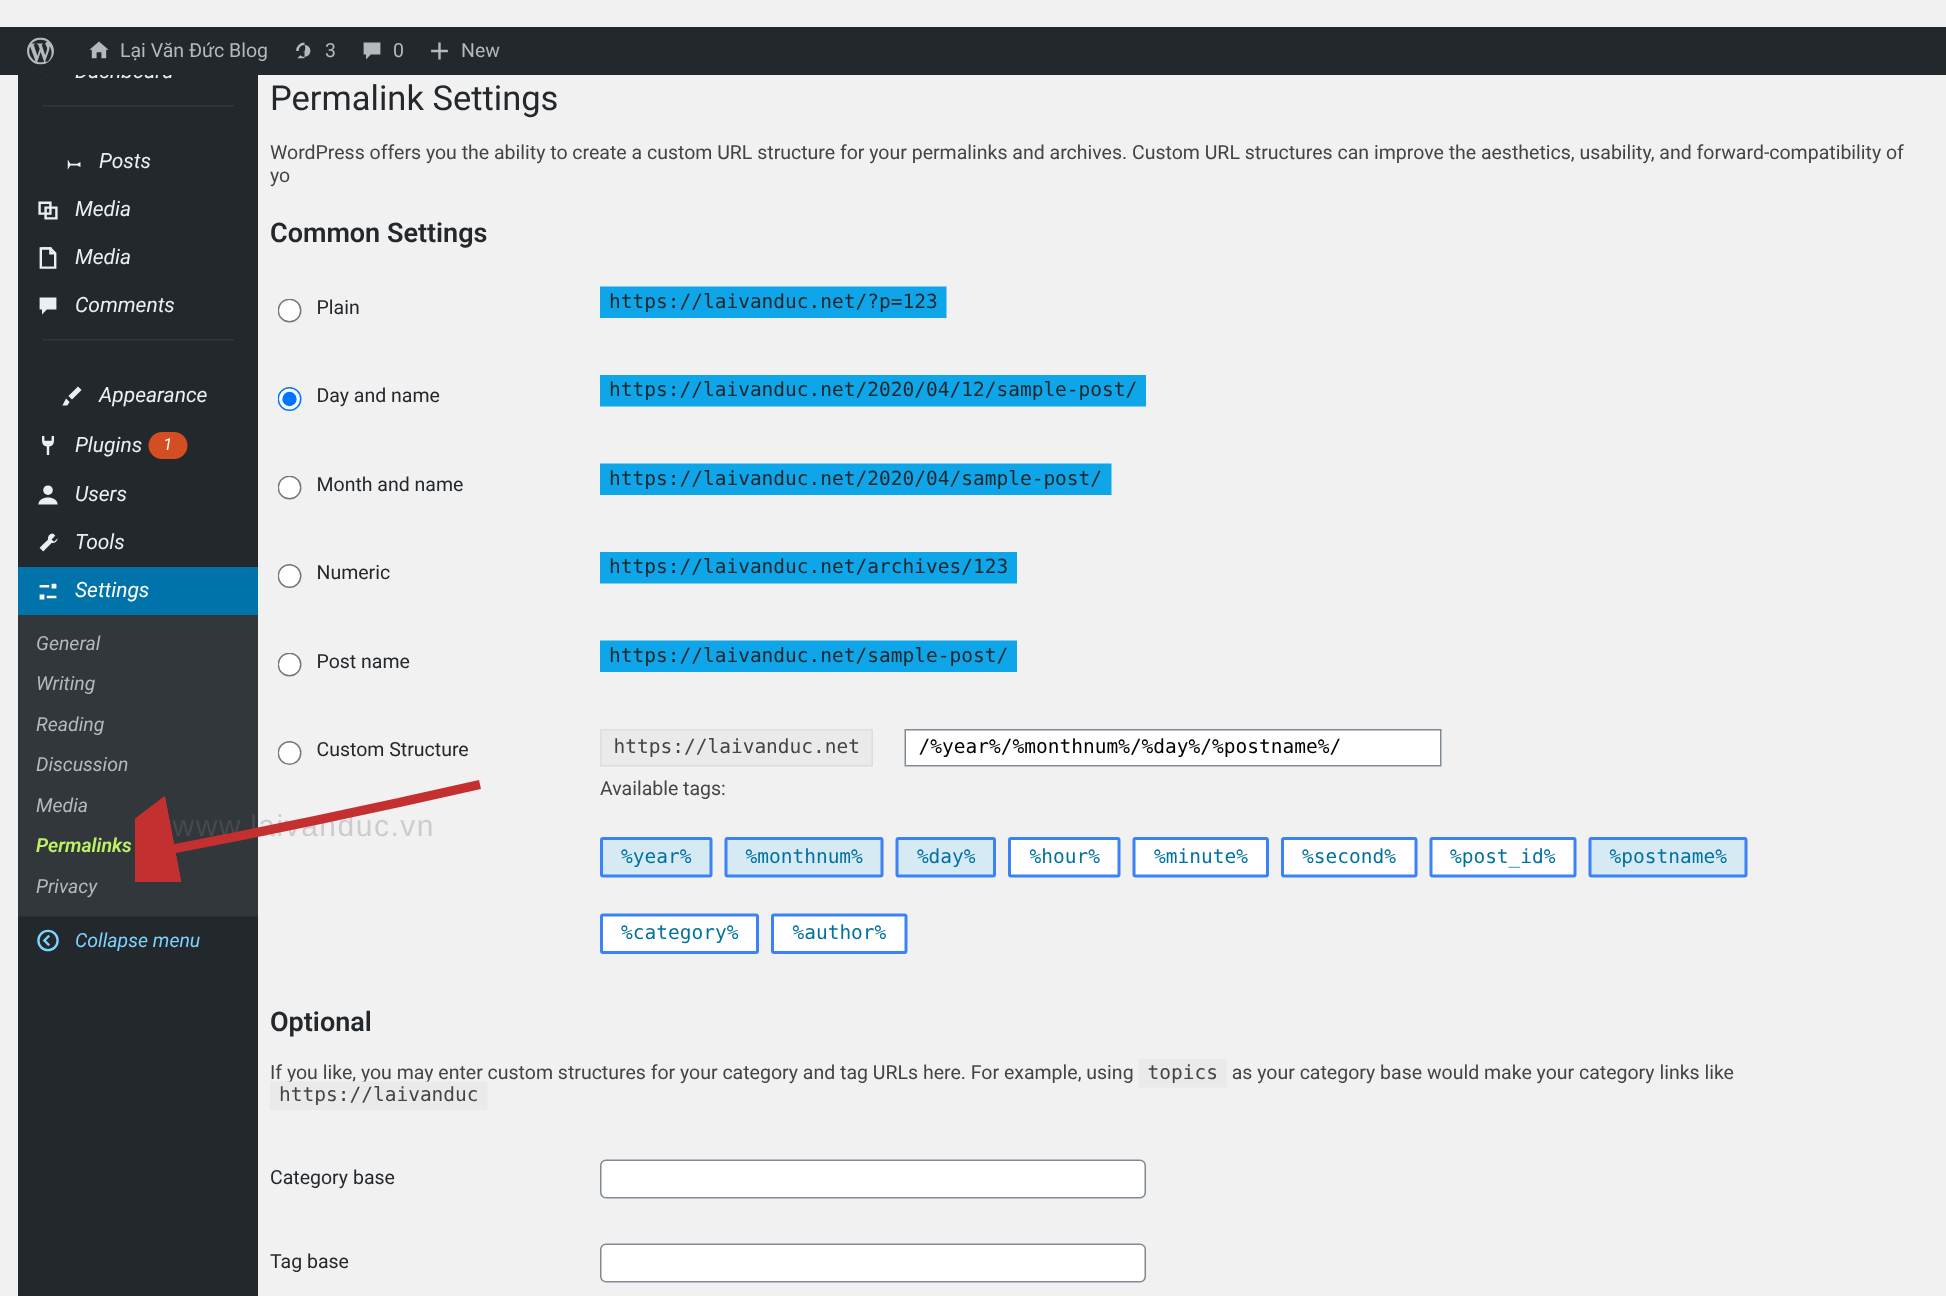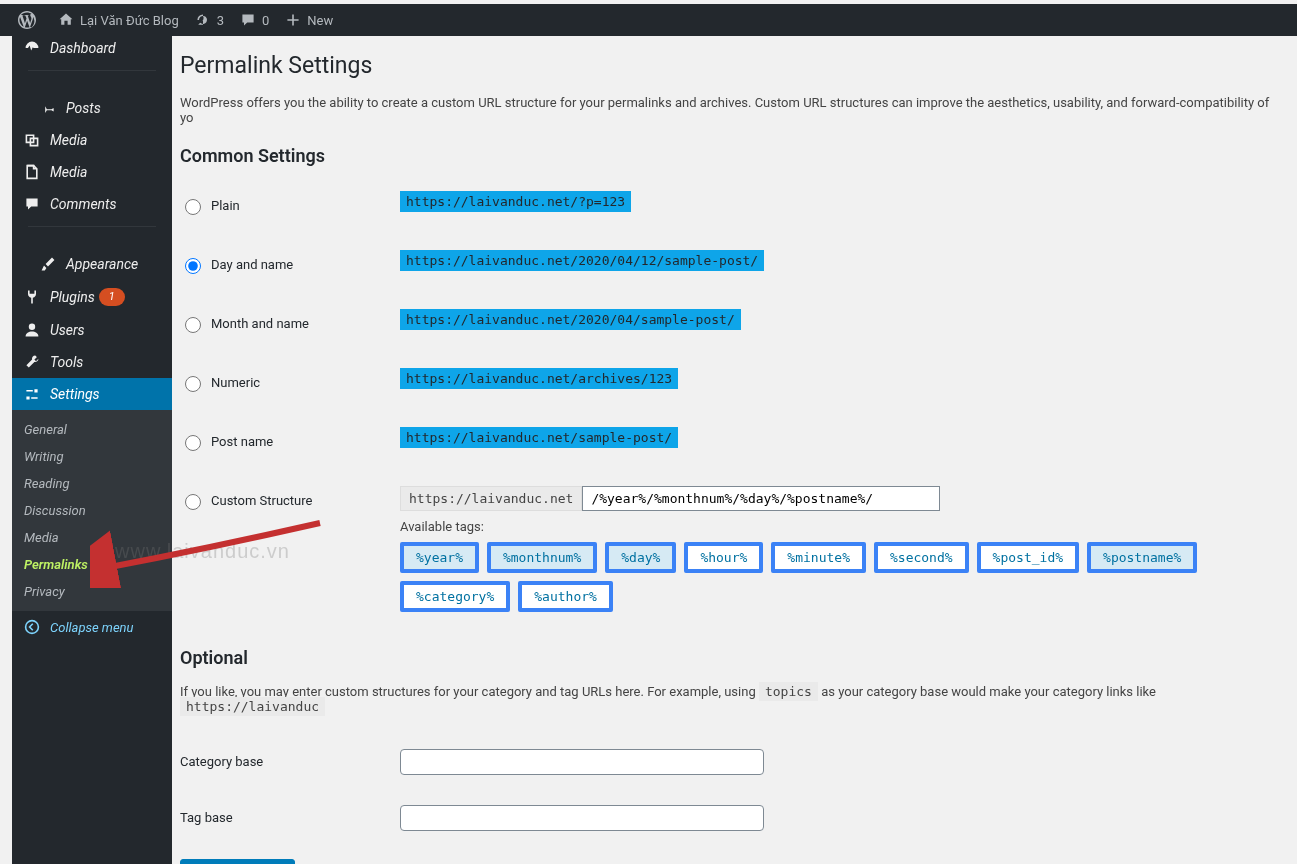--- a/index.html
+++ b/index.html
@@ -1,17 +1,17 @@
 <!DOCTYPE html>
 <html><head>
 <meta charset="utf-8">
 <style>
   html,body { margin:0; padding:0; font-family:-apple-system,BlinkMacSystemFont,"Segoe UI",Roboto,sans-serif; font-size:13px; color:#444; background:#f1f1f1; }
   
-  #adminbar { position:fixed; top:4px; left:0; right:0; height:32px; background:#23282d; color:#b4b9be; display:flex; align-items:center; padding:0 10px; z-index:100; }
+  #adminbar { position:fixed; top:18px; left:0; right:0; height:32px; background:#23282d; color:#b4b9be; display:flex; align-items:center; padding:0 10px; z-index:100; }
   #adminbar .ab-item { display:flex; align-items:center; height:32px; padding:0 8px; color:#b4b9be; cursor:pointer; font-size:13px; }
   #adminbar .ab-ico { margin-right:6px; display:inline-flex; }
   
   #adminmenu { position:fixed; top:32px; bottom:0; left:12px; width:160px; background:#23282d; color:#eee; overflow-y:auto;font-style:italic; }
   #adminmenu ul { list-style:none; margin:0; padding:0; }
   #adminmenu li { position:relative; }
   #adminmenu a.menu-top { display:flex; align-items:center; padding:8px 8px 8px 10px; color:#eee; text-decoration:none; font-size:14px; }
   #adminmenu a.menu-top .mi { width:20px; margin-right:8px; display:inline-flex; justify-content:center; }
   #adminmenu li.sep { border-top:1px solid #32373c; margin:6px 16px 0; padding-top:21px; }
   #adminmenu li.current > a.menu-top { background:#0073aa; color:#fff; }
@@ -27,26 +27,26 @@
   h1 { font-size:23px; font-weight:400; margin:0 0 12px; color:#23282d; }
   h2 { font-size:18px; font-weight:600; margin:20px 0 10px; color:#23282d; }
   p.desc { font-size:13px; color:#444; margin:16px 0 20px; }
   table.form-table { width:100%; border-collapse:collapse; }
   table.form-table th { text-align:left; vertical-align:top; padding:20px 10px 20px 0; width:200px; font-weight:400; color:#23282d; }
   table.form-table td { padding:15px 10px; vertical-align:top; }
   .rlbl { display:flex; align-items:center; }
   input[type=radio] { width:16px; height:16px; margin-right:10px; }
   code.url { display:inline-block; background:#0ea5e9; padding:3px 6px; font-family:Consolas,Monaco,monospace; font-size:13px; color:#23282d; }
   code.inline { background:#eaeaea; padding:2px 6px; font-family:Consolas,Monaco,monospace; font-size:13px; }
-  .cs-row { display:flex; align-items:center; flex-wrap:wrap; }
+  .cs-row { display:flex; align-items:center; flex-wrap:wrap;gap:21px; }
   .cs-prefix { background:#eaeaea; border:1px solid #ddd; padding:4px 8px; font-family:Consolas,Monaco,monospace; font-size:13px; }
   input.cs-input { width:340px; padding:4px 8px; border:1px solid #7e8993; font-family:Consolas,Monaco,monospace; font-size:13px; }
   .tags-label { margin:8px 0; font-size:13px; }
   .tags { display:flex; flex-wrap:wrap; gap:8px; }
-  .tag { background:#fff; border:4px solid #3b82f6; border-radius:2px; padding:4px 12px; color:#0071a1; cursor:pointer; font-size:13px; font-family:Consolas,Monaco,monospace; }
+  .tag { background:#fff; border:2px solid #3b82f6; border-radius:2px; padding:4px 12px; color:#0071a1; cursor:pointer; font-size:13px; font-family:Consolas,Monaco,monospace;margin-top:16px; }
   .tag.active { background:#d6eaf4; }
   input.regular { width:346px; padding:4px 8px; border:1px solid #7e8993; font-size:14px; border-radius:4px; }
   .submit-btn { background:#007cba; color:#fff; border:1px solid #007cba; border-radius:3px; padding:7px 14px; font-size:13px; cursor:pointer; }
   .watermark { position:absolute; left:115px; top:540px; font-size:20px; color:rgba(120,120,120,0.3); font-weight:400; letter-spacing:1px; pointer-events:none; font-family:Arial,sans-serif; }
   .arrow { position:absolute; left:90px; top:508px; pointer-events:none; }
   svg.ico { width:18px; height:18px; fill:currentColor; }
   svg.ico16 { width:16px; height:16px; fill:currentColor; }
 </style>
 </head>
 <body>

